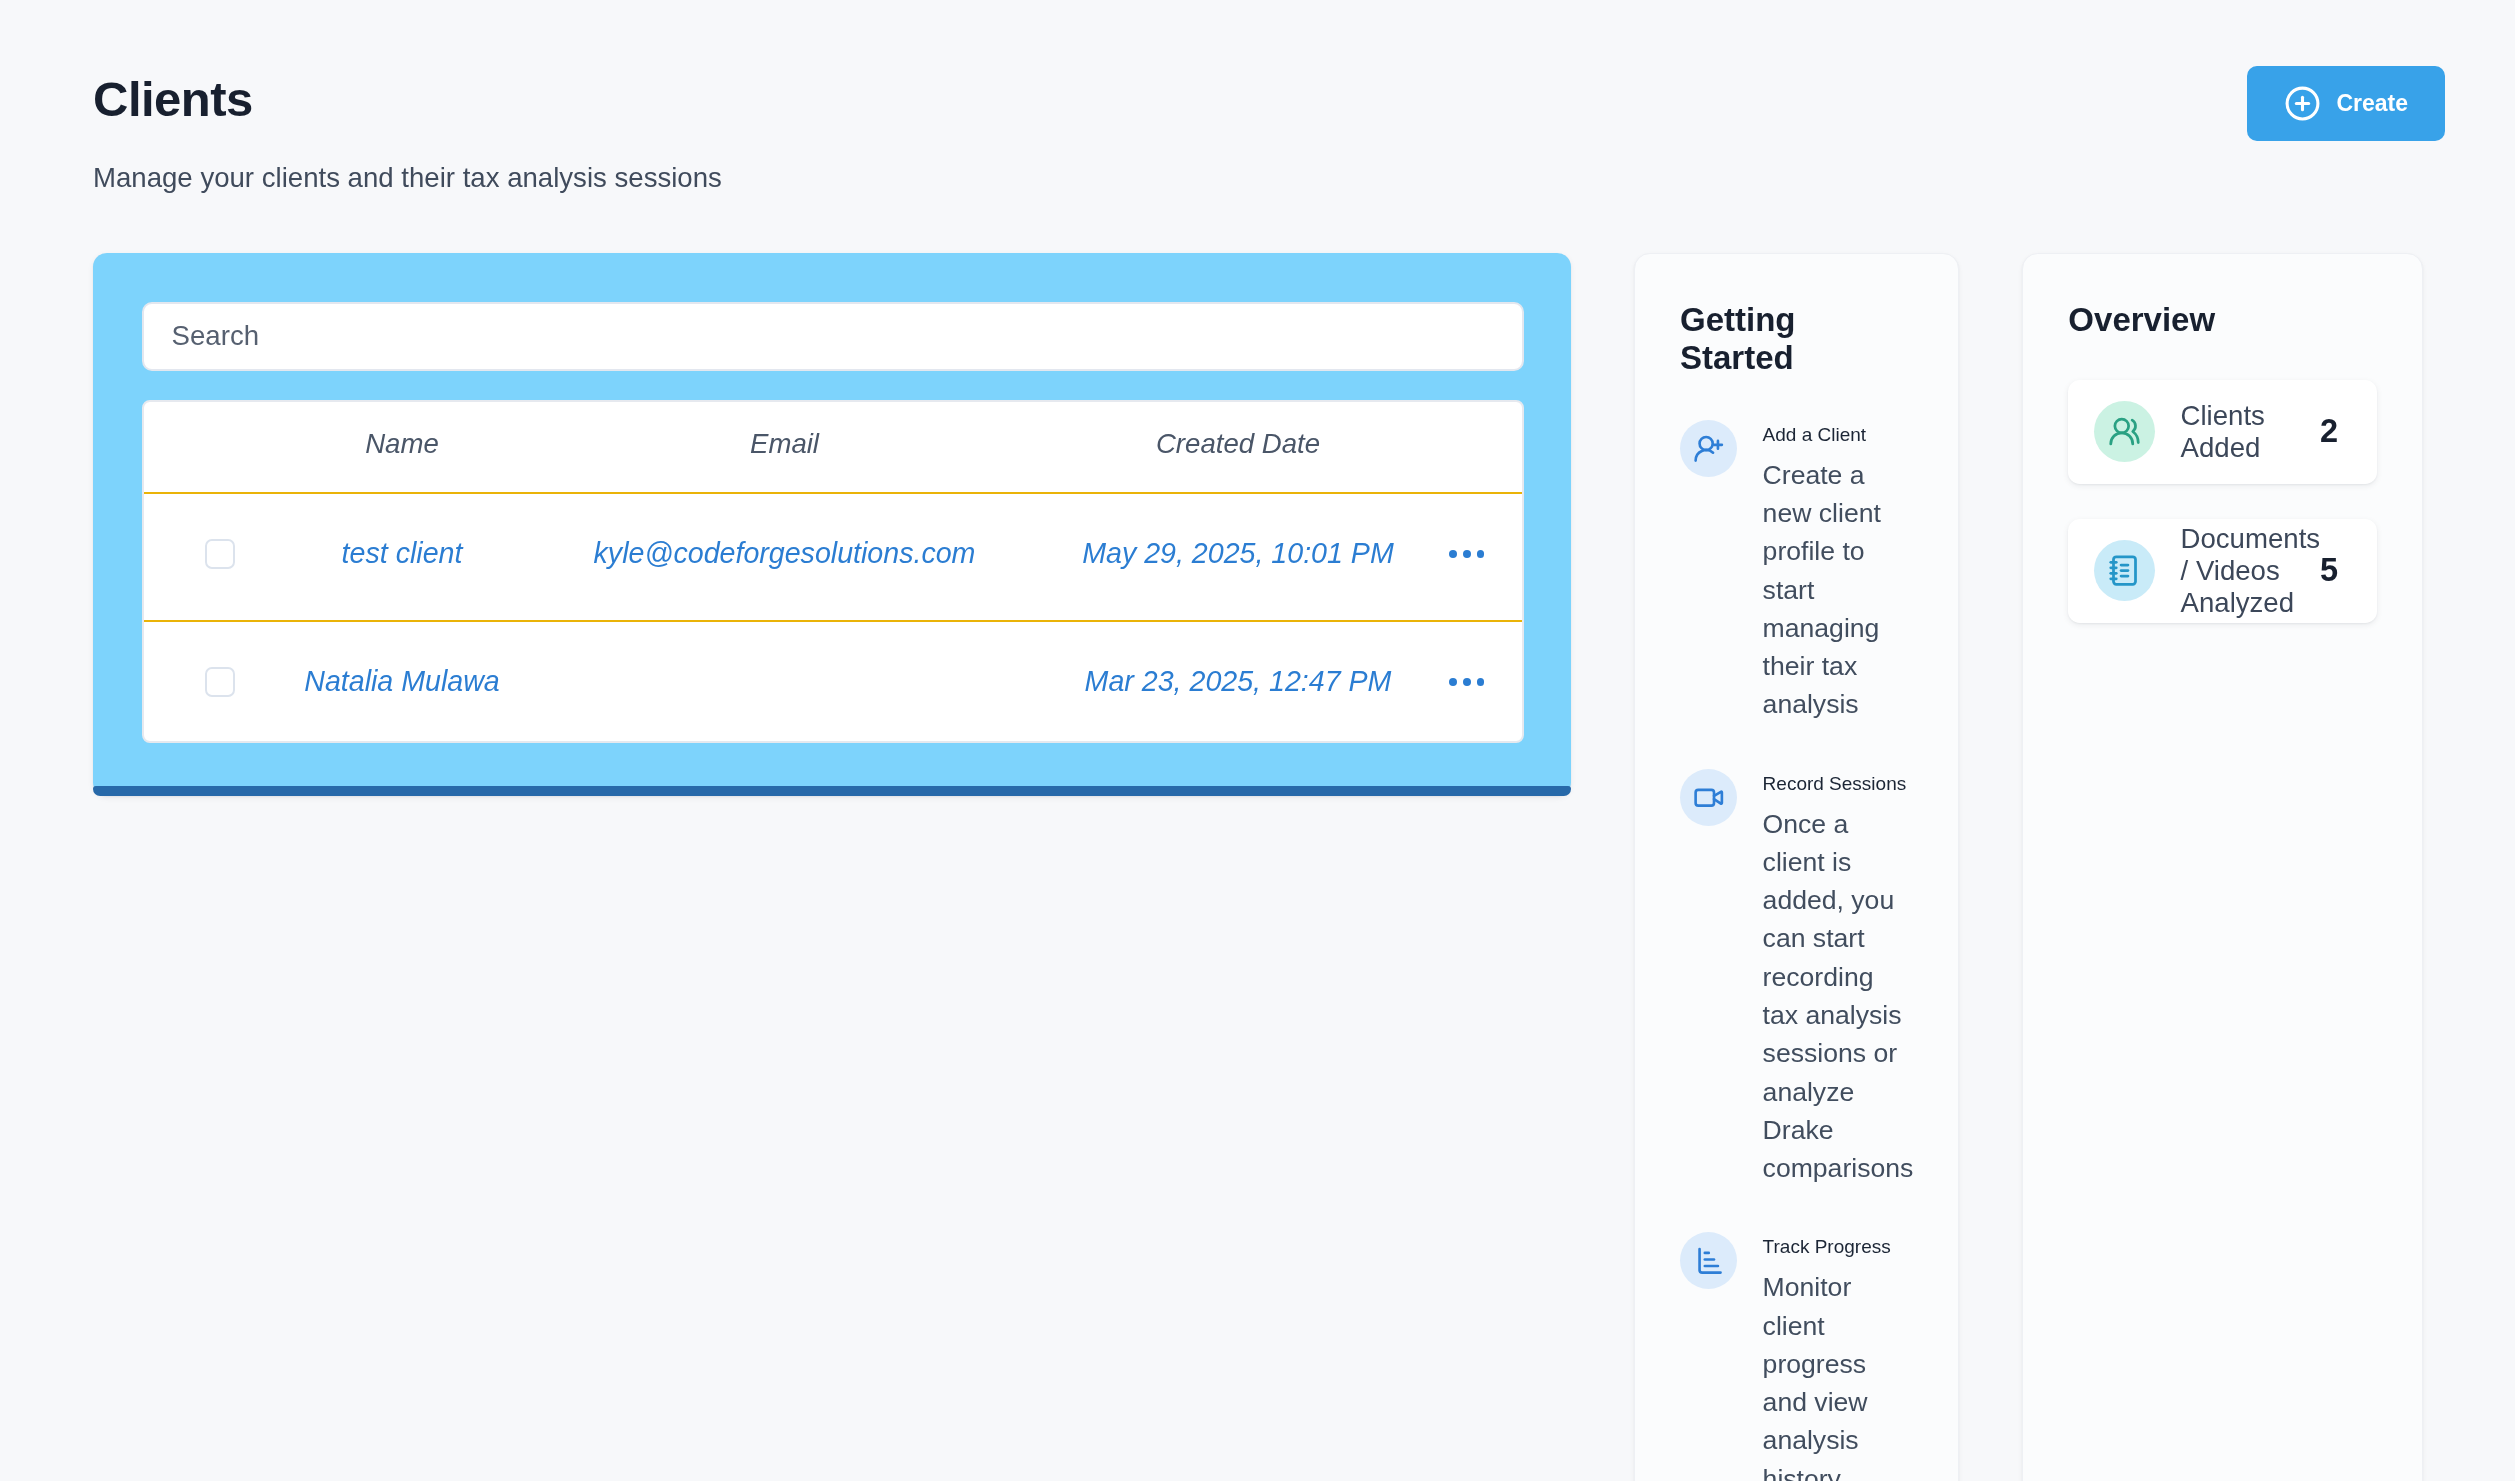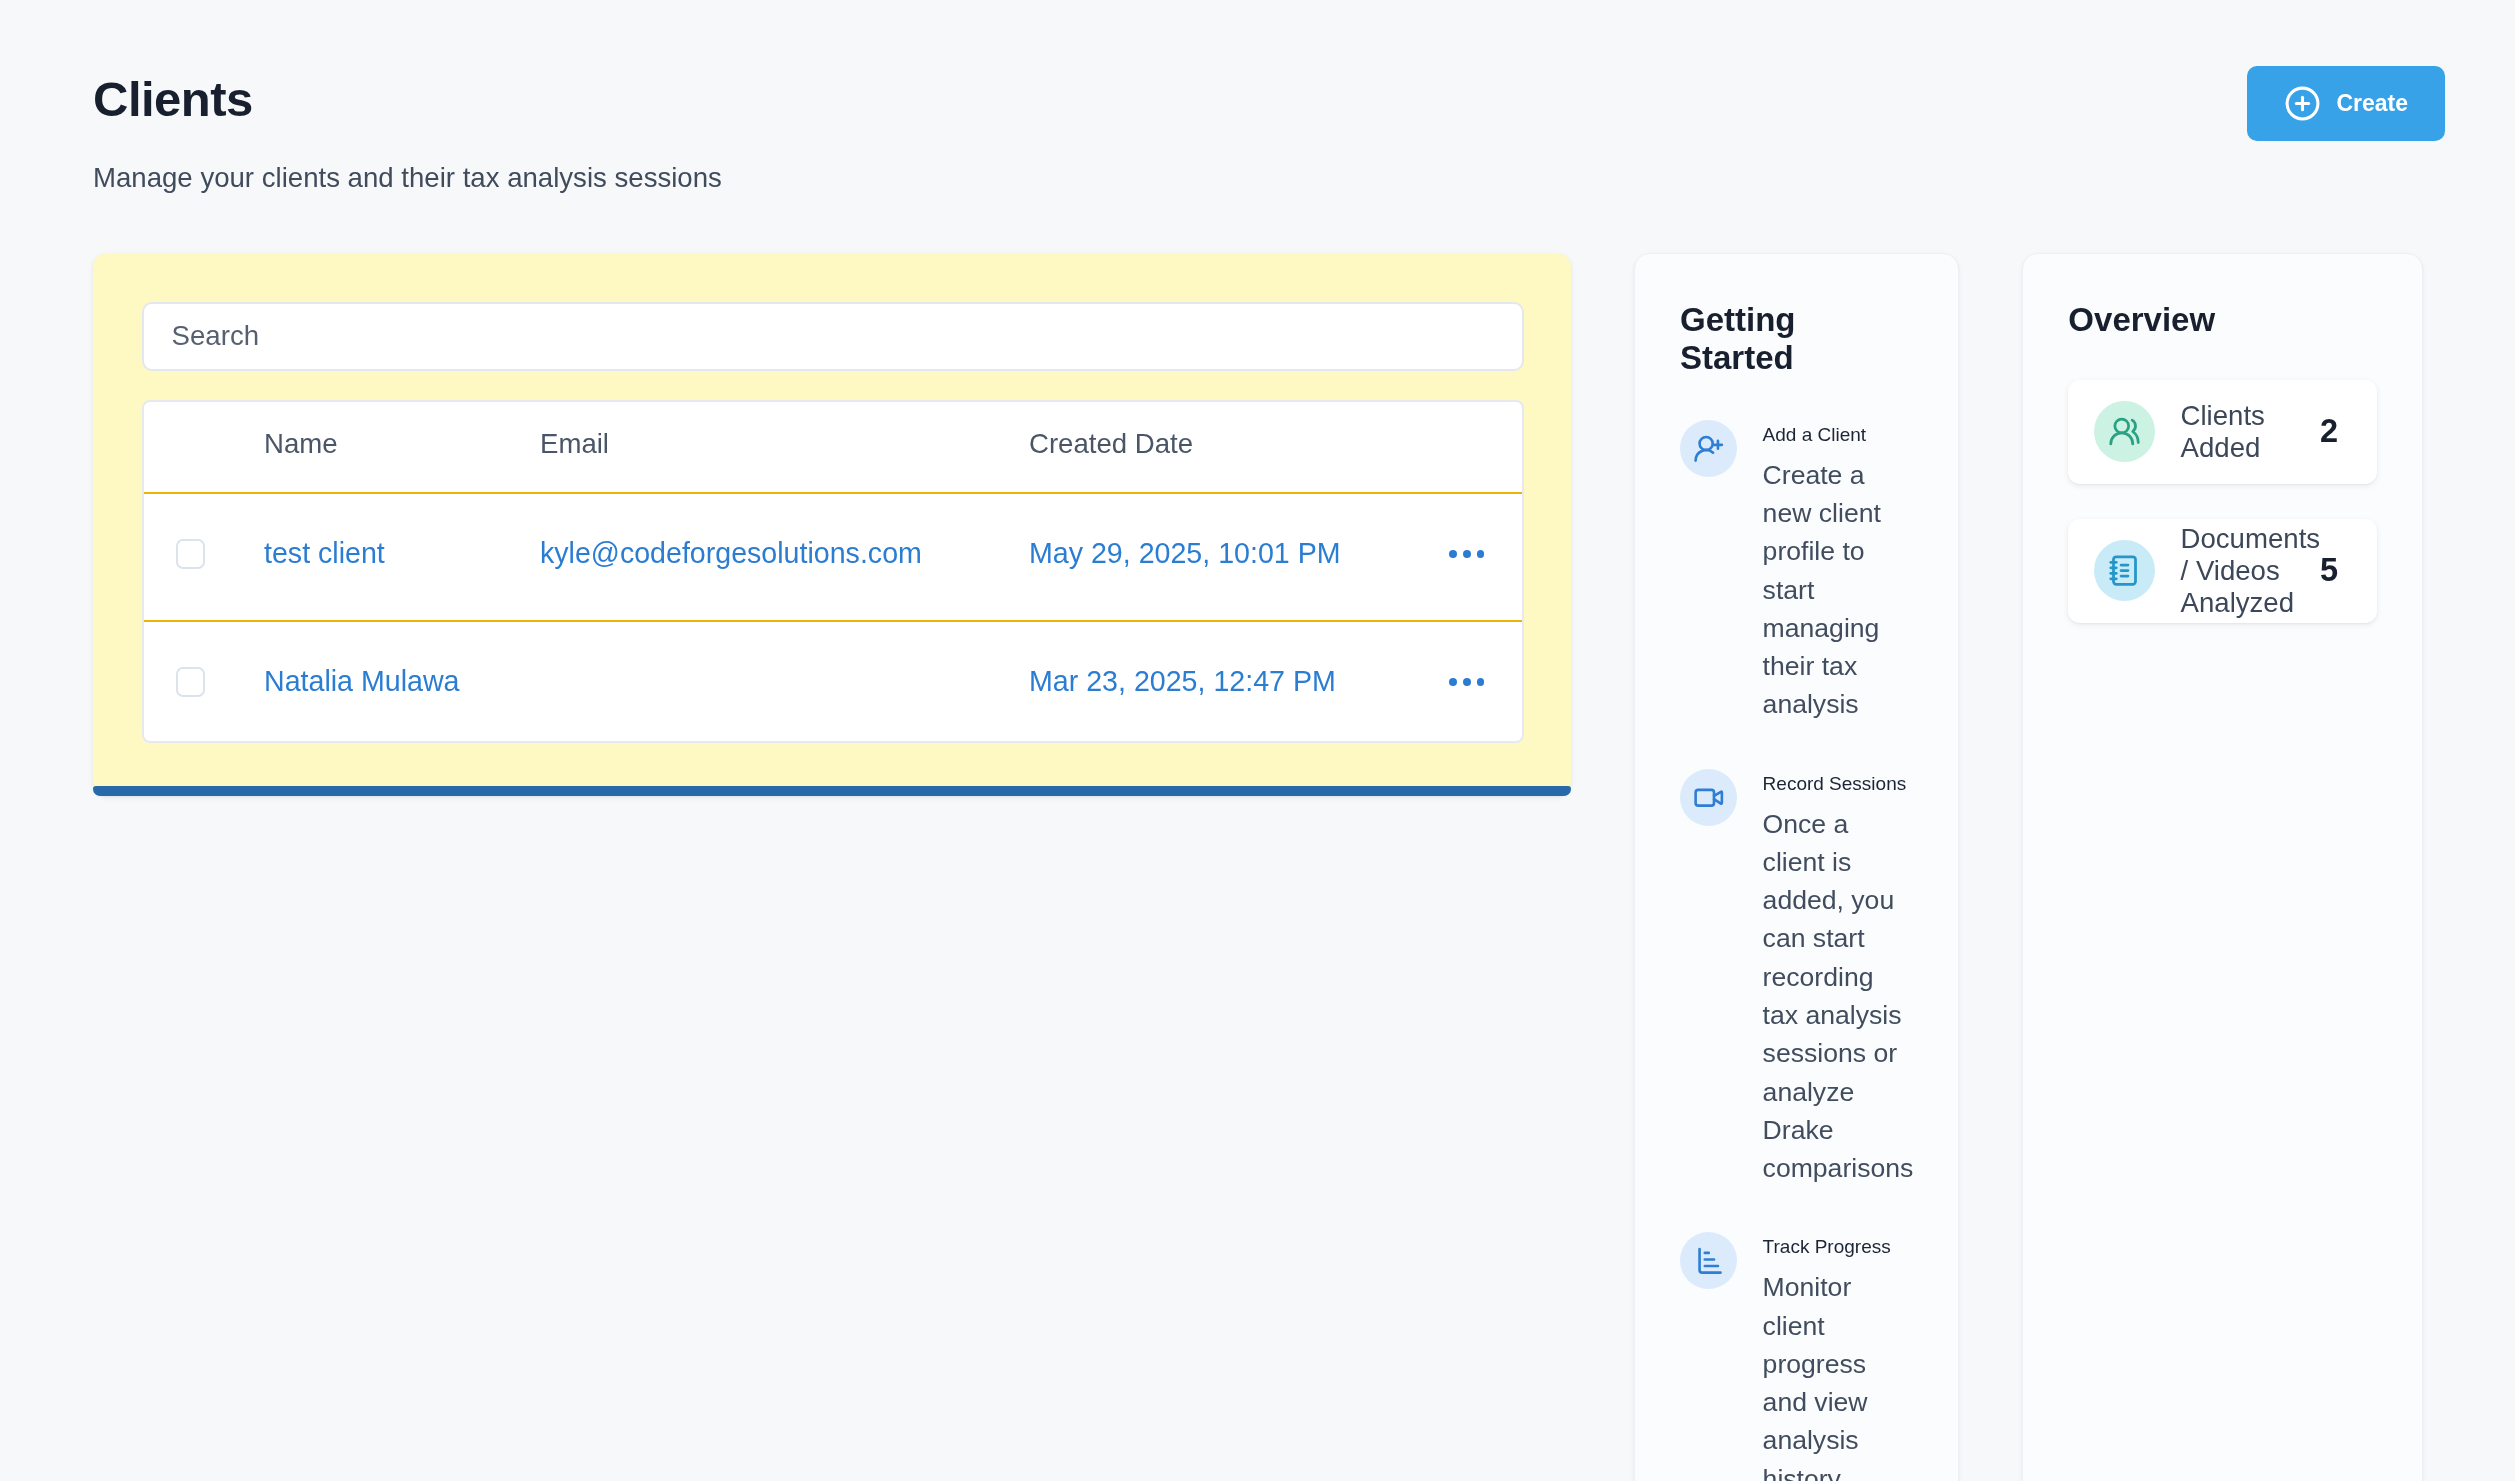--- a/index.html
+++ b/index.html
@@ -22,21 +22,21 @@
     font-family: inherit; font-size: 23px; font-weight: 600;
     padding: 0 37px; height: 75px; border-radius: 9.9px; margin-top: 3px;
   }
   .create-btn .icon svg { display: block; }
 
   
   .content-row { display: flex; align-items: flex-start; gap: 63px; margin-top: 59px; }
 
   
   .clients-card {
-    position: relative; width: 1478px; background: #fef9c3;
+    position: relative; width: 1478px; background: #7dd3fc;
     border-radius: 13.8px; padding: 49px 47px 53px 49px;
     box-shadow: 0 1px 2px rgba(16,24,40,.05), 0 2px 5.9px rgba(16,24,40,.06);
   }
   .search-input {
     width: 100%; height: 69px; border: 2px solid #E3E7EF; border-radius: 9.9px;
     font-family: inherit; font-size: 27.6px; color: #273142; padding: 0 27.6px;
     background: #FFFFFF; outline: none;
   }
   .search-input::placeholder { color: #566070; }
   .clients-table {
@@ -44,21 +44,21 @@
     background: #FFFFFF;
   }
   .t-row {
     display: grid;
     grid-template-columns: 120px 276px 489px 418px 1fr;
     align-items: center;
   }
   .t-head { height: 83px; }
   .t-head .t-cell { font-size: 27.6px; color: #4A5668; font-weight: 400; }
   .t-body-row { height: 121px; border-top: 2px solid #eab308; margin-top: 7px; }
-  .t-cell { text-align: left; }
+  .t-cell { text-align: center; font-style: italic; }
   .cell-check { padding-left: 31.5px; }
   .checkbox {
     display: inline-block; width: 29.6px; height: 29.6px; border: 2px solid #DCE3ED;
     border-radius: 6.9px; background: #FFFFFF; cursor: pointer; vertical-align: middle;
   }
   .link { font-size: 28.6px; color: #2B7DD2; cursor: pointer; }
   .cell-actions { display: flex; justify-content: flex-end; padding-right: 39px; }
   .dots-btn { display: inline-flex; gap: 5.9px; align-items: center; cursor: pointer; padding: 9.9px 2px; }
   .dots-btn i { width: 7.9px; height: 7.9px; border-radius: 50%; background: #2B7DD2; }
   .bottom-bar {

